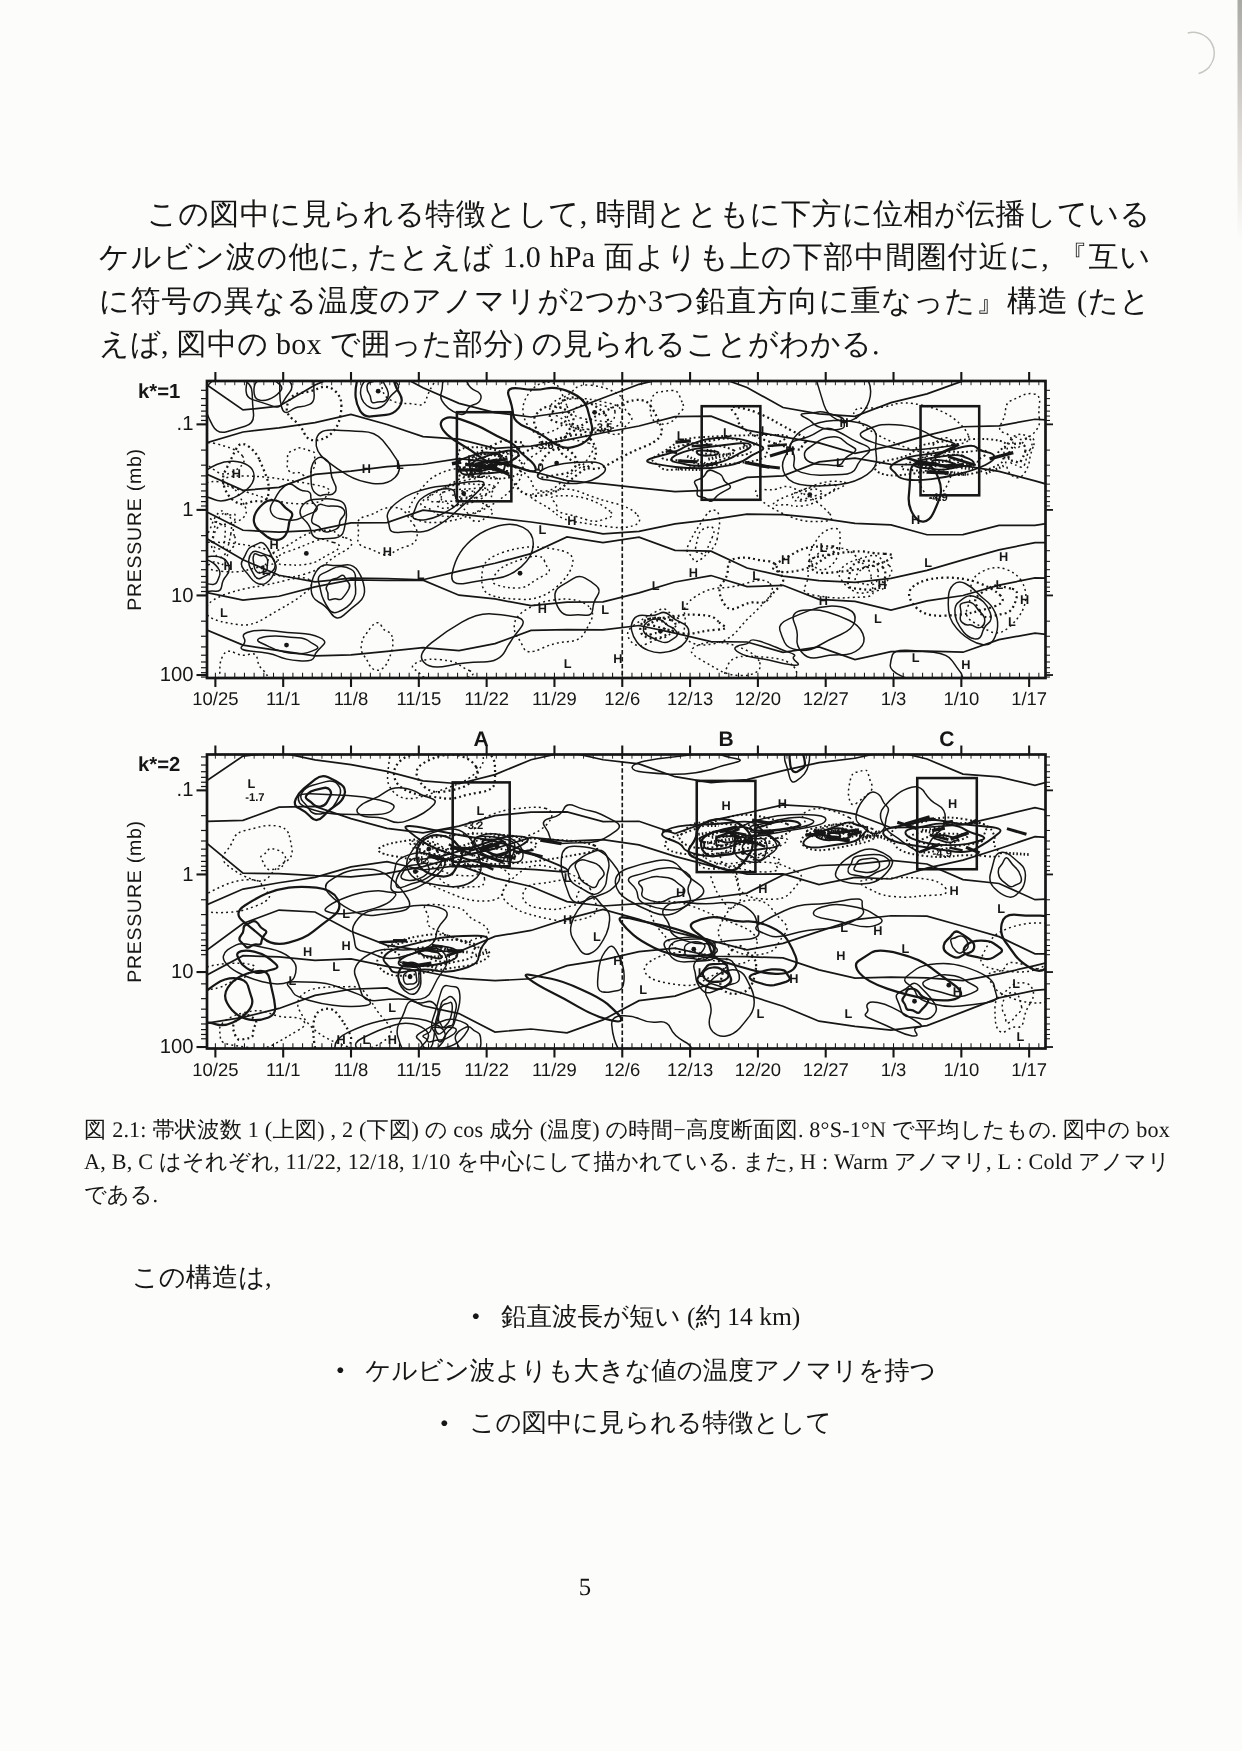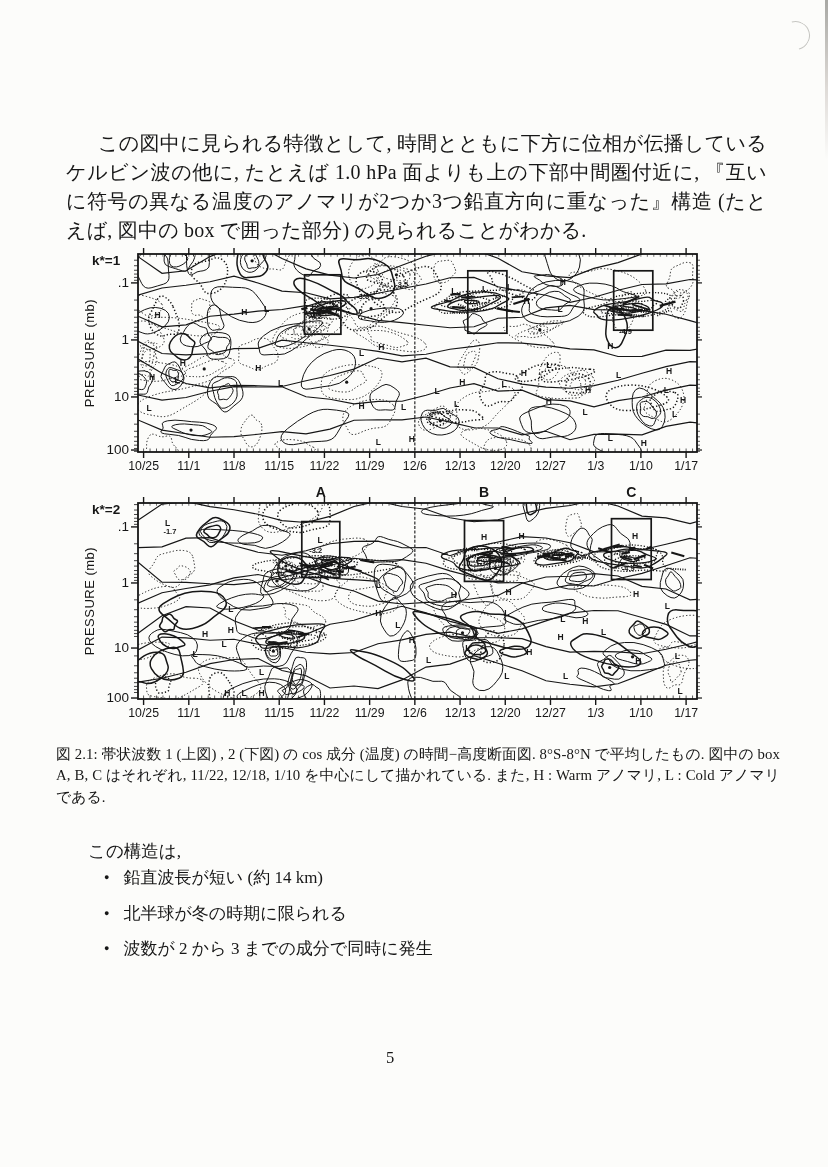--- a/index.html
+++ b/index.html
@@ -16,21 +16,21 @@
     letter-spacing:0.2px;
   }
   #figure{left:0;top:236px;width:828px;height:575px;}
   .panel{position:absolute;}
   #caption{
     left:56px;top:729px;width:724px;
     font-size:14.8px;line-height:21.5px;text-align:justify;letter-spacing:0.1px;
   }
   #lead{left:88px;top:821px;font-size:17.5px;}
   #bullets{left:104px;top:866px;margin:0;padding:0;list-style:none;width:640px;}
-  #bullets li{font-size:17px;line-height:23px;margin-bottom:12.5px;}
+  #bullets li{font-size:17px;line-height:23px;margin-bottom:12.5px;text-align:center;}
   #bullets li .dot{font-size:9px;vertical-align:3px;margin-right:14px;}
   #pageno{left:0;top:1048px;width:780px;text-align:center;font-size:16.5px;}
   
   #artifact-arc{
     position:absolute;left:781px;top:21px;width:27px;height:27px;
     border:1.4px solid #c6c6c2;border-radius:50%;
     border-left-color:transparent;border-bottom-color:transparent;
     transform:rotate(30deg);
   }
   #artifact-edge{
@@ -1182,26 +1182,26 @@
         </g>
         <rect x="223.8" y="37.6" width="38.0" height="55.9" fill="none" stroke="#161616" stroke-width="1.7"></rect>
         <text x="242.8" y="13" fill="#161616" font-size="14" font-weight="bold" text-anchor="middle">A</text>
         <rect x="386.5" y="36.6" width="39.1" height="60.8" fill="none" stroke="#161616" stroke-width="1.7"></rect>
         <text x="406.0" y="13" fill="#161616" font-size="14" font-weight="bold" text-anchor="middle">B</text>
         <rect x="533.5" y="34.7" width="39.7" height="60.8" fill="none" stroke="#161616" stroke-width="1.7"></rect>
         <text x="553.3" y="13" fill="#161616" font-size="14" font-weight="bold" text-anchor="middle">C</text>
       </svg></div>
 </div>
 
-<p id="caption" class="abs">図 2.1: 帯状波数 1 (上図) , 2 (下図) の cos 成分 (温度) の時間−高度断面図. 8°S-8°N で平均したもの. 図中の box A, B, C はそれぞれ, 11/22, 12/18, 1/10 を中心にして描かれている. また, H : Warm アノマリ, L : Cold アノマリ である.</p>
+<p id="caption" class="abs">図 2.1: 帯状波数 1 (上図) , 2 (下図) の cos 成分 (温度) の時間−高度断面図. 8°S-1°N で平均したもの. 図中の box A, B, C はそれぞれ, 11/22, 12/18, 1/10 を中心にして描かれている. また, H : Warm アノマリ, L : Cold アノマリ である.</p>
 
 <p id="lead" class="abs">この構造は,</p>
 
 <ul id="bullets" class="abs">
   <li><span class="dot">●</span><span>鉛直波長が短い (約 14 km)</span></li>
-  <li><span class="dot">●</span><span>北半球が冬の時期に限られる</span></li>
-  <li><span class="dot">●</span><span>波数が 2 から 3 までの成分で同時に発生</span></li>
+  <li><span class="dot">●</span><span>ケルビン波よりも大きな値の温度アノマリを持つ</span></li>
+  <li><span class="dot">●</span><span>この図中に見られる特徴として</span></li>
 </ul>
 
 <div id="pageno" class="abs">5</div>
 
 <div id="artifact-arc"></div>
 <div id="artifact-edge"></div>
 
 </body></html>

